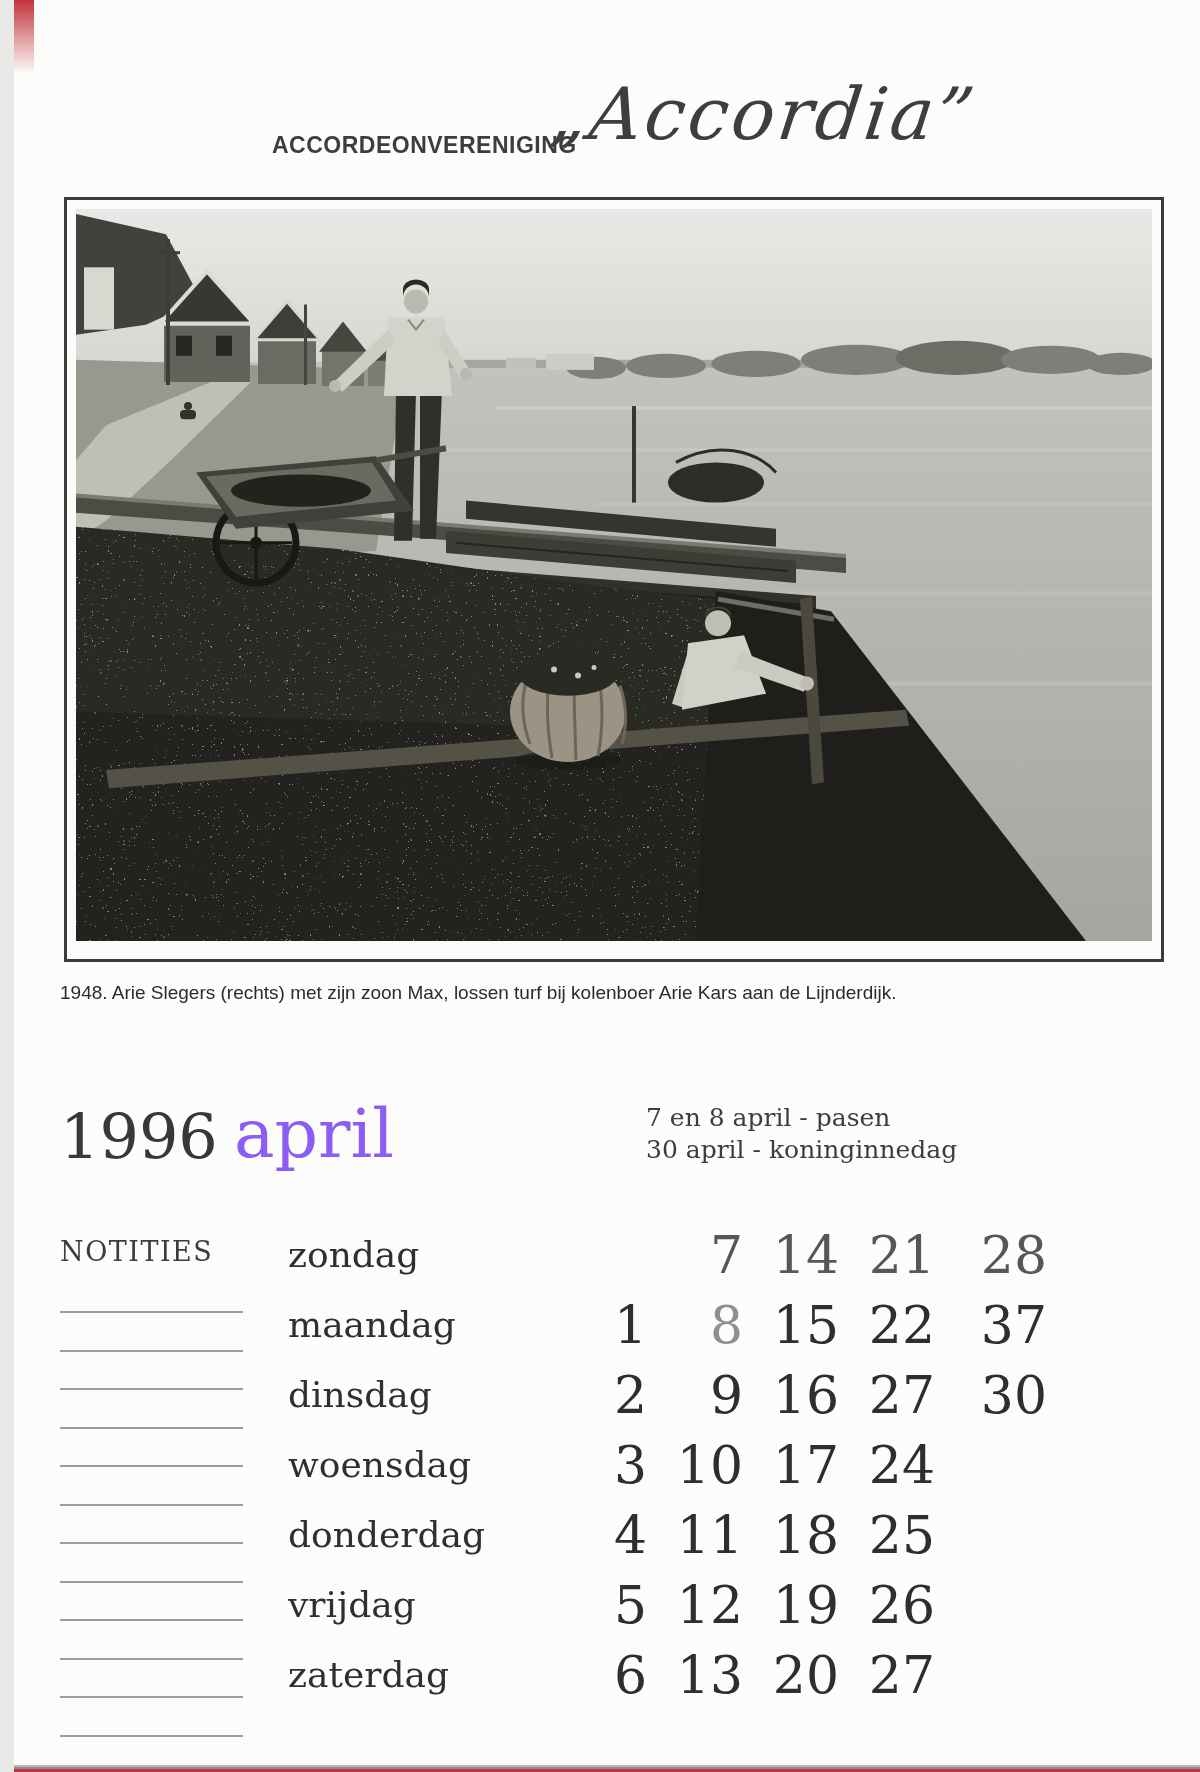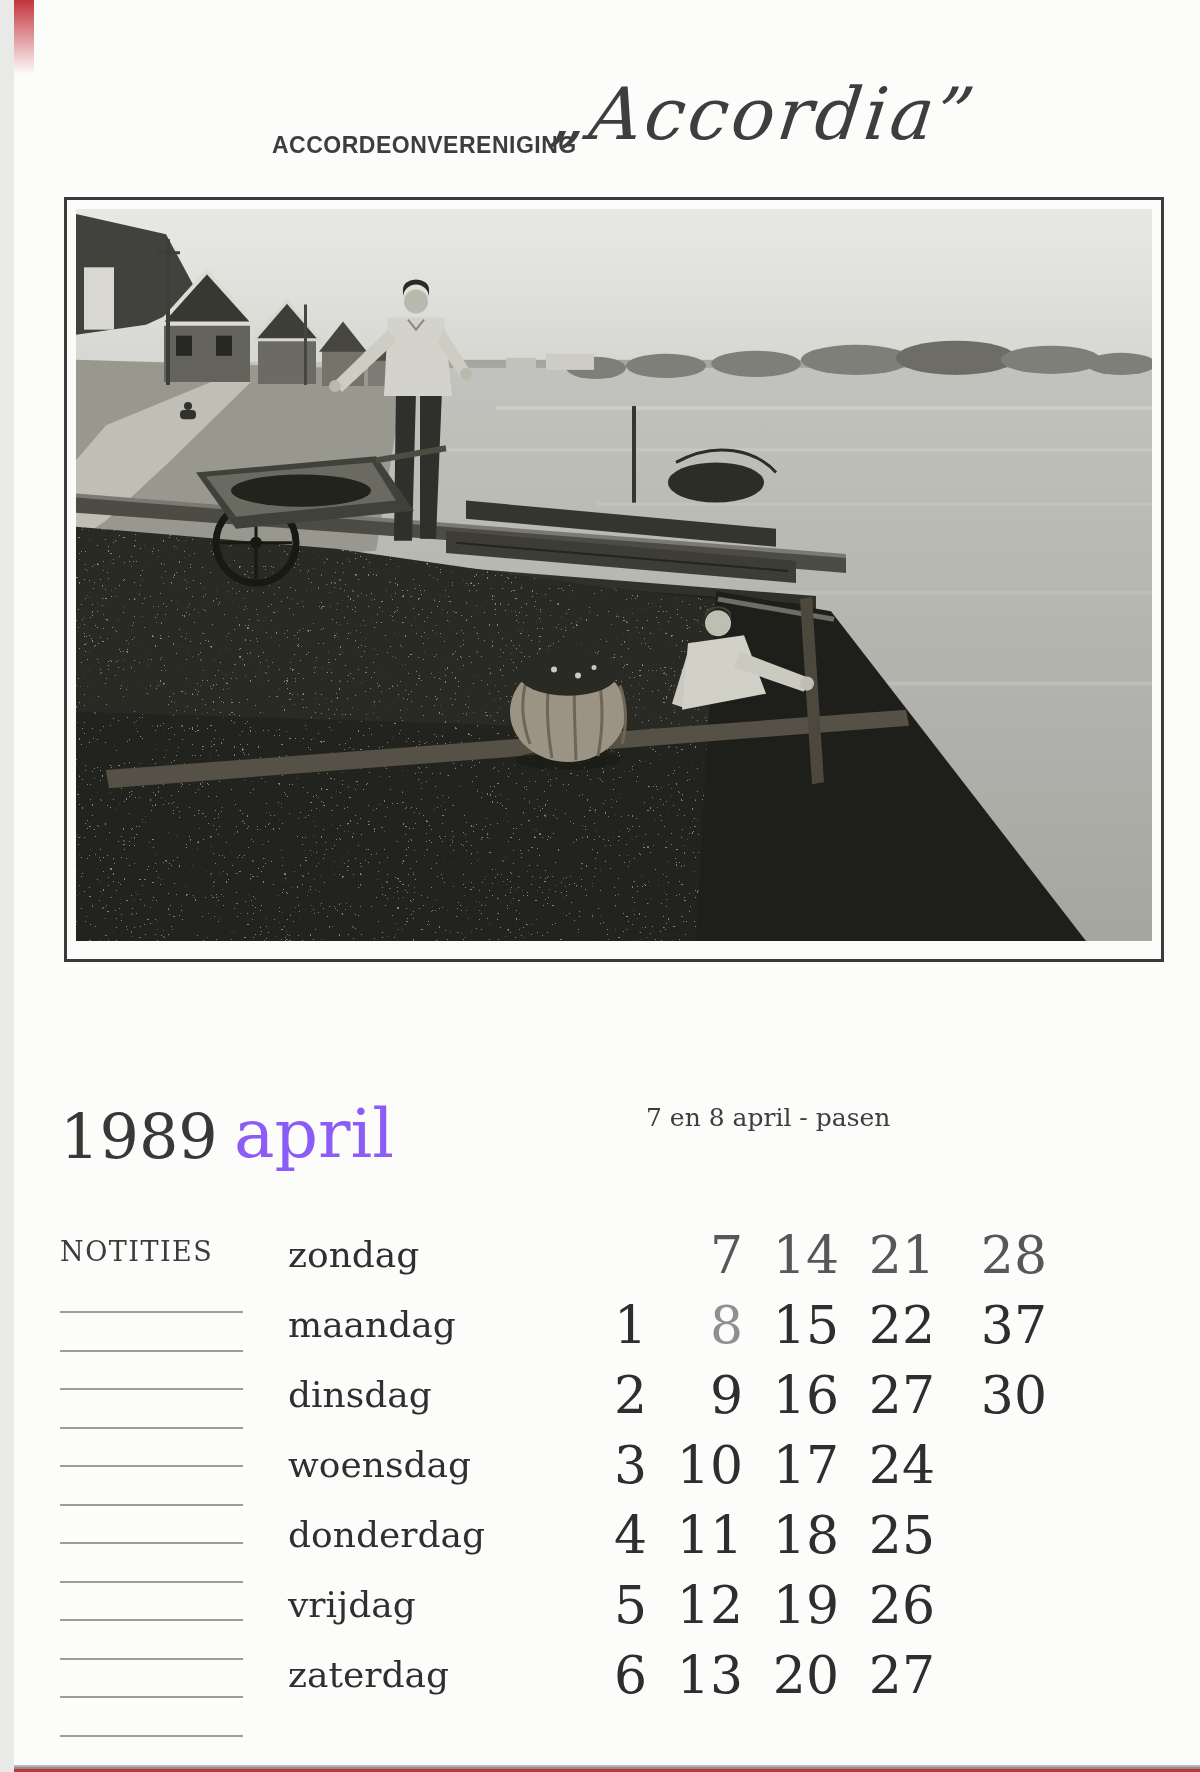--- a/index.html
+++ b/index.html
@@ -195,26 +195,28 @@
         <polygon points="120,262 300,246 338,300 160,318" fill="#3f3f38"></polygon>
         <polygon points="130,266 296,252 320,290 160,306" fill="#6a6a5f"></polygon>
         <ellipse cx="225" cy="280" rx="70" ry="16" fill="#1f1f1a"></ellipse>
         <line x1="300" y1="250" x2="370" y2="238" stroke="#4a4a40" stroke-width="6"></line>
       </g>
 
       <rect x="0" y="0" width="1076" height="728" fill="#77776d" opacity=".05"></rect>
     </svg>
   </figure>
 
+  <p class="caption">1948. Arie Slegers (rechts) met zijn zoon Max, lossen turf bij kolenboer Arie Kars aan de Lijnderdijk.</p>
 
   <section>
-    <span class="year">1989</span>
+    <span class="year">1996</span>
     <span class="month">april</span>
     <div class="holidays">
       <div>7 en 8 april - pasen</div>
+      <div>30 april - koninginnedag</div>
     </div>
   </section>
 
   <aside class="notities">
     <div class="notities-label">NOTITIES</div>
     <div id="note-lines">
         <div class="note-line" style="top: 75px;"></div>
         <div class="note-line" style="top: 113.5px;"></div>
         <div class="note-line" style="top: 152px;"></div>
         <div class="note-line" style="top: 190.5px;"></div>

